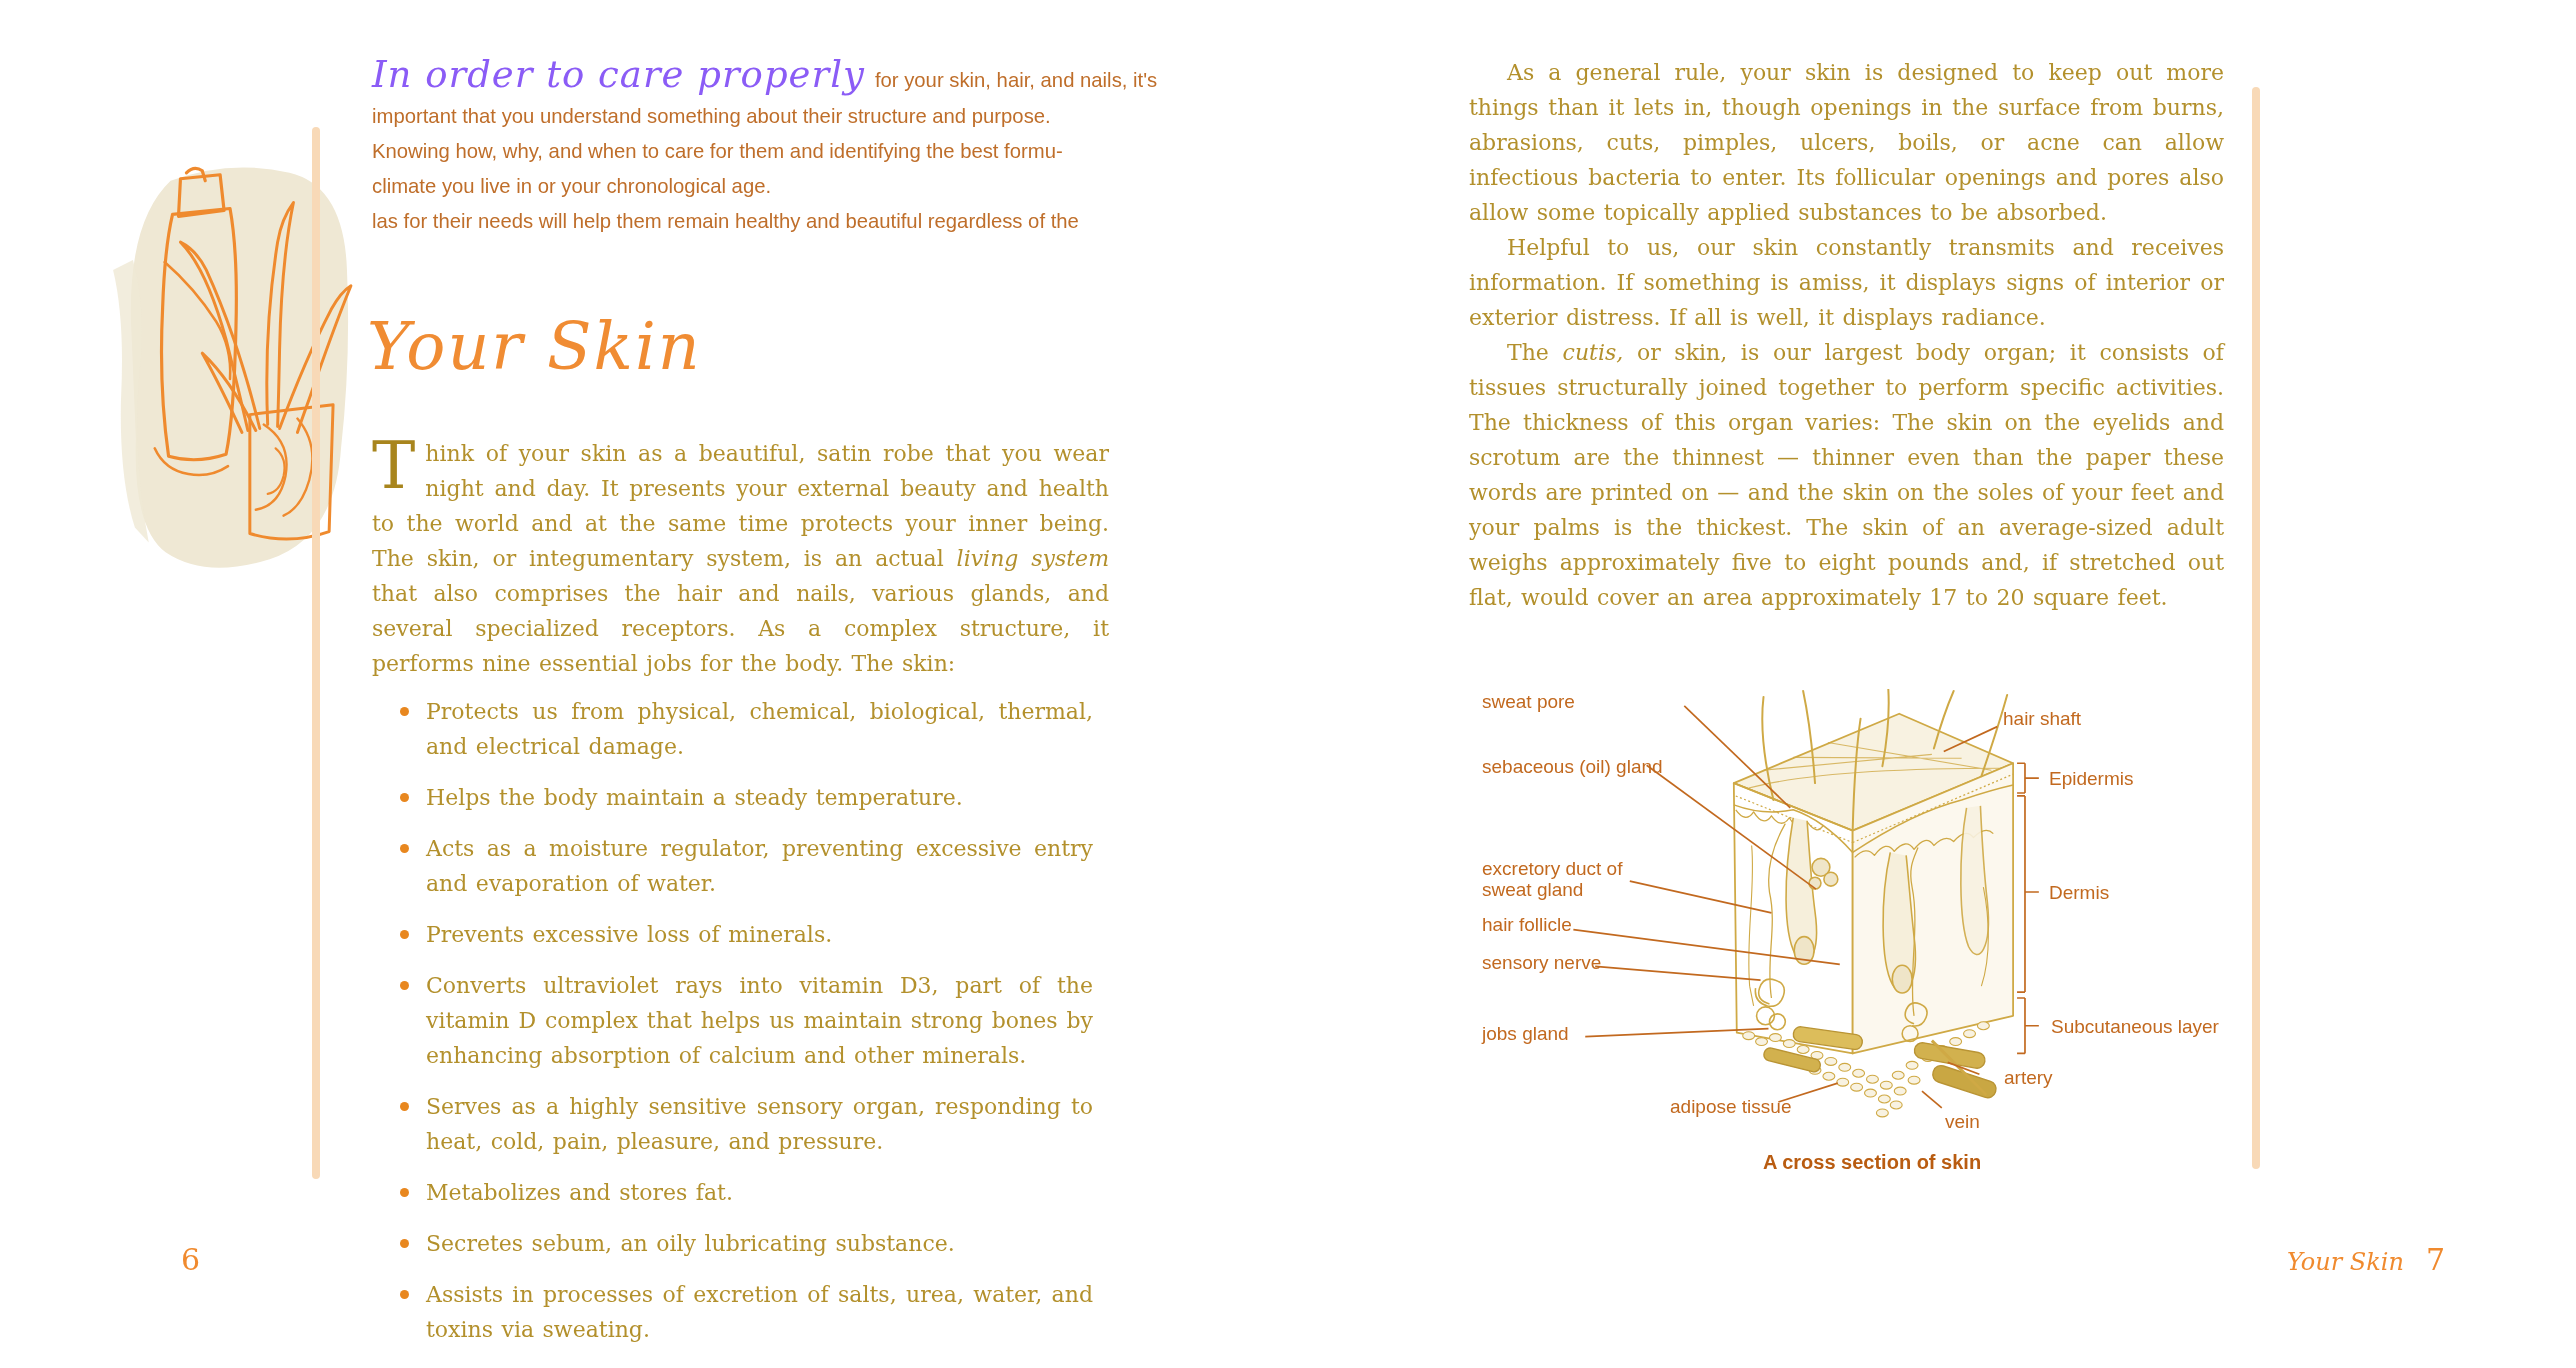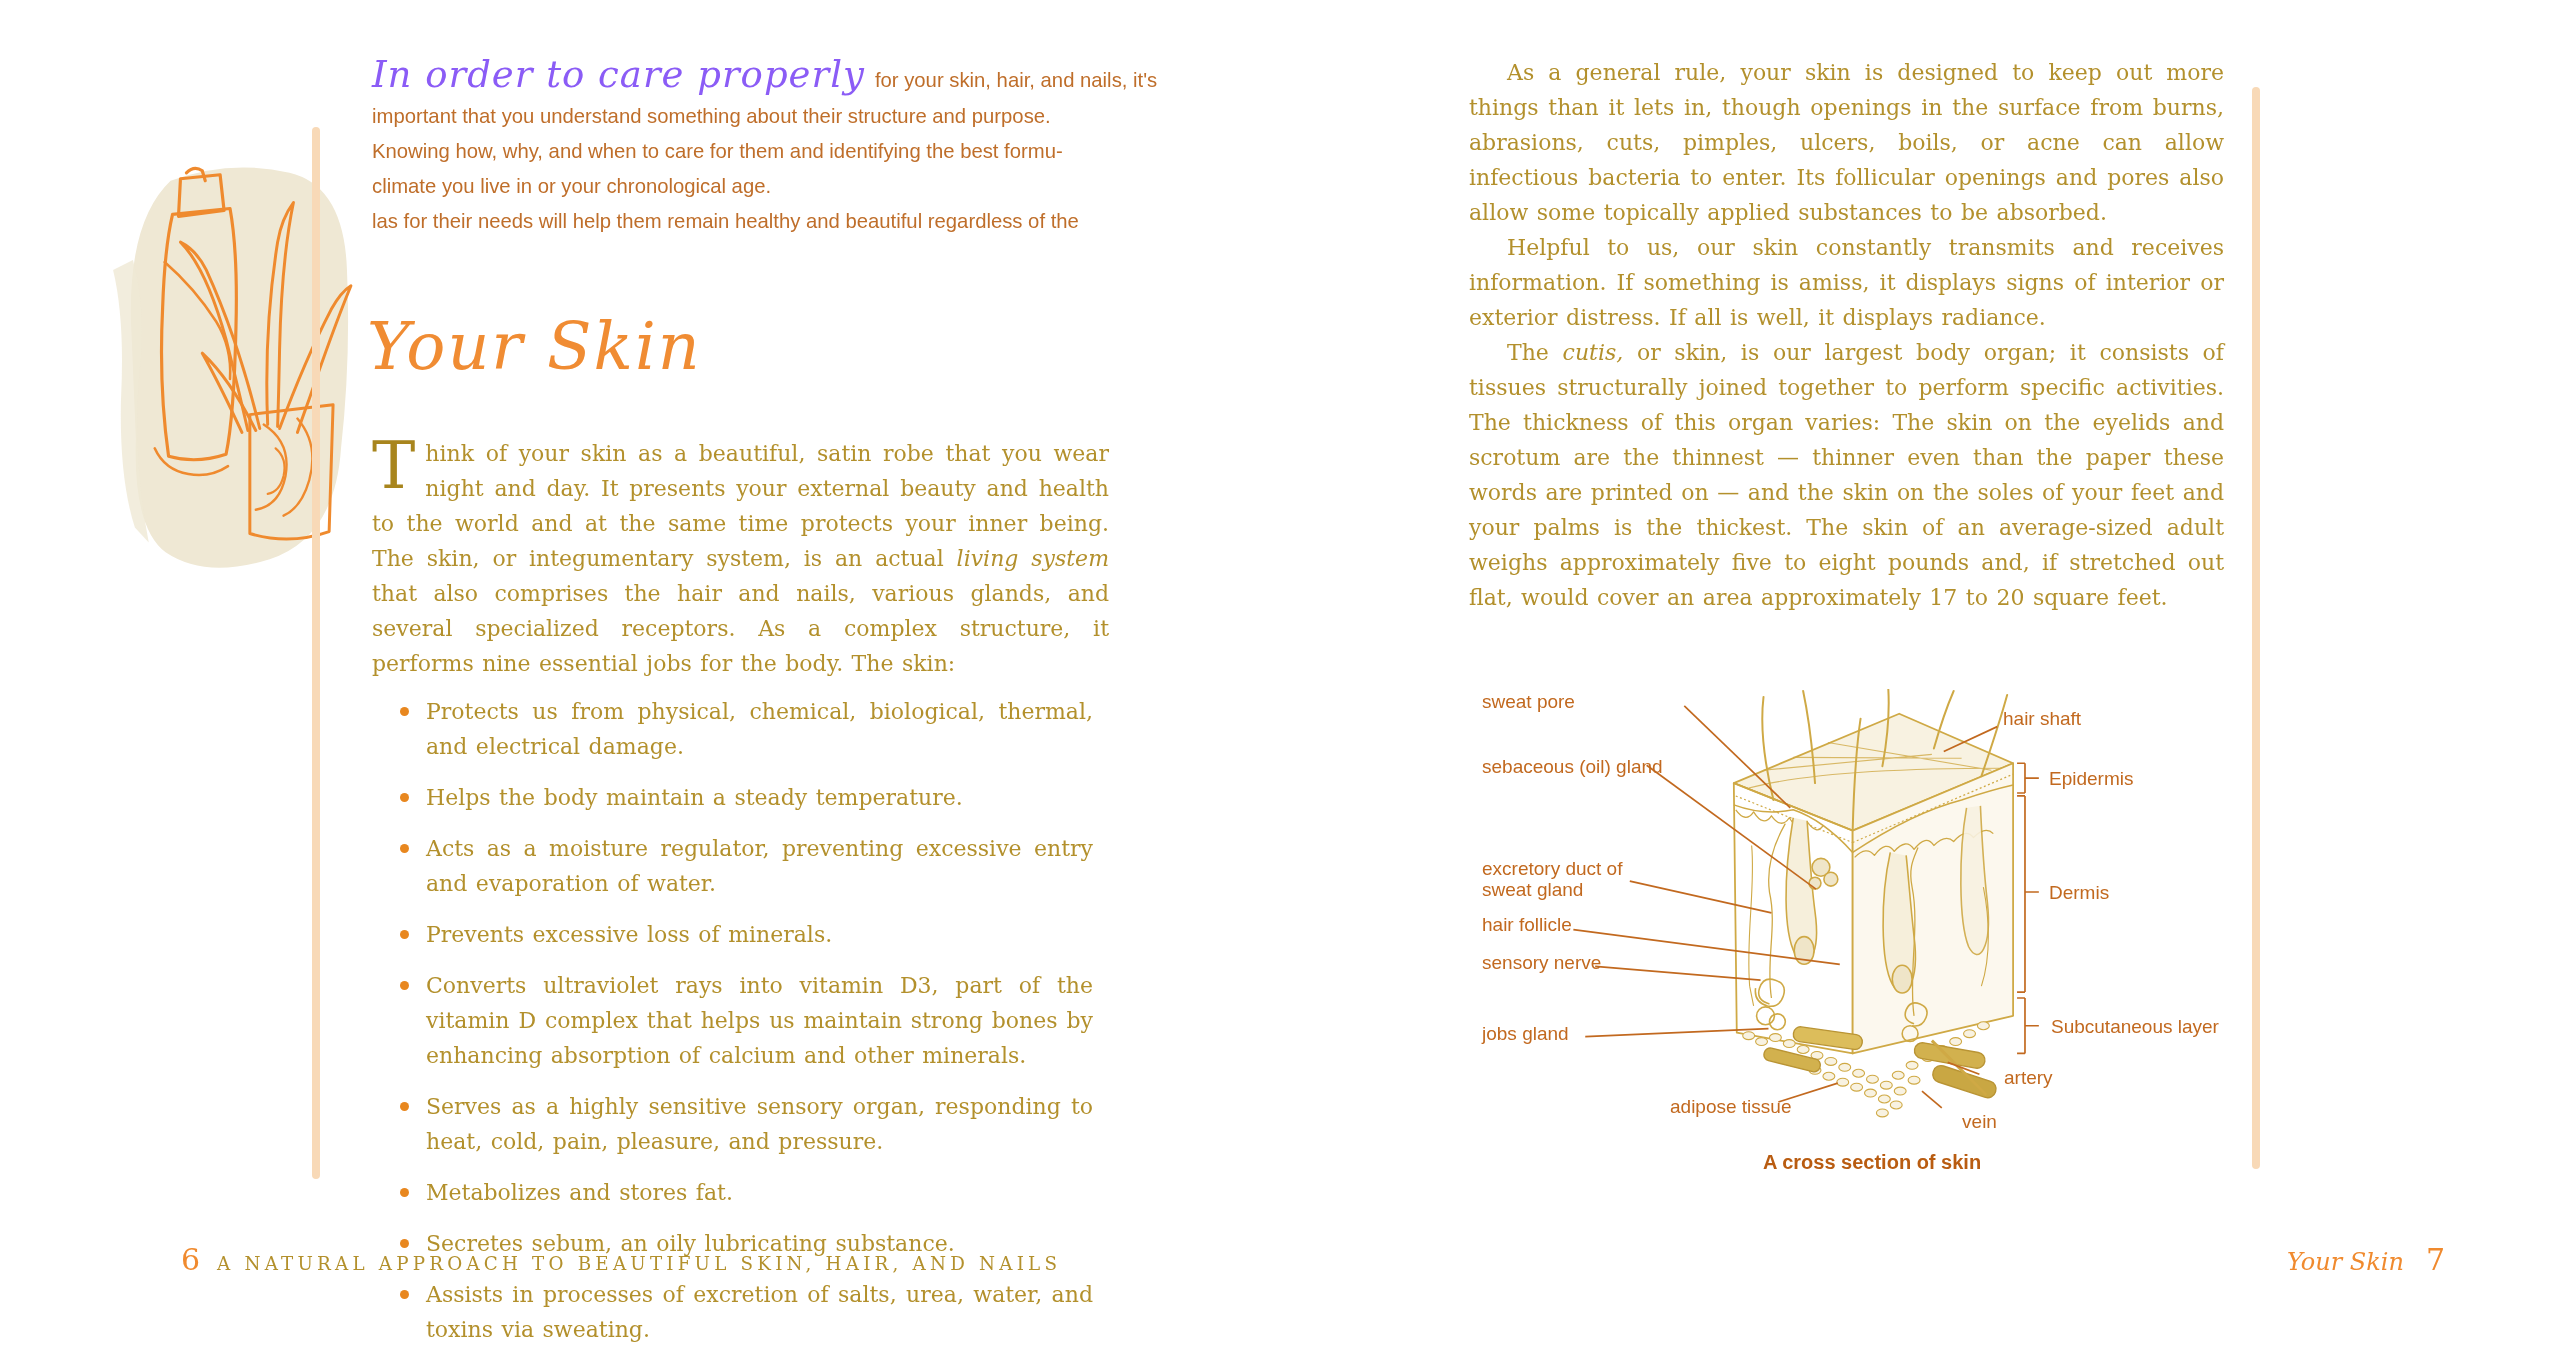--- a/index.html
+++ b/index.html
@@ -107,21 +107,20 @@
   <li><span class="bullet-dot"></span><span>Prevents excessive loss of minerals.</span></li>
   <li><span class="bullet-dot"></span><span>Converts ultraviolet rays into vitamin D3, part of the vitamin D complex that helps us maintain strong bones by enhancing absorption of calcium and other minerals.</span></li>
   <li><span class="bullet-dot"></span><span>Serves as a highly sensitive sensory organ, responding to heat, cold, pain, pleasure, and pressure.</span></li>
   <li><span class="bullet-dot"></span><span>Metabolizes and stores fat.</span></li>
   <li><span class="bullet-dot"></span><span>Secretes sebum, an oily lubricating substance.</span></li>
   <li><span class="bullet-dot"></span><span>Assists in processes of excretion of salts, urea, water, and toxins via sweating.</span></li>
 </ul>
 
 <div class="abs footer-left">
   <span class="page-num">6</span>
-  <span class="footer-title">A NATURAL APPROACH TO BEAUTIFUL SKIN, HAIR, AND NAILS</span>
 </div>
 
 <div class="abs serif-body right-col">
   <p>As a general rule, your skin is designed to keep out more things than it lets in, though openings in the surface from burns, abrasions, cuts, pimples, ulcers, boils, or acne can allow infectious bacteria to enter. Its follicular openings and pores also allow some topically applied substances to be absorbed.</p>
   <p>Helpful to us, our skin constantly transmits and receives information. If something is amiss, it displays signs of interior or exterior distress. If all is well, it displays radiance.</p>
   <p><span>The </span><span class="ital">cutis,</span><span> or skin, is our largest body organ; it consists of tissues structurally joined together to perform specific activities. The thickness of this organ varies: The skin on the eyelids and scrotum are the thinnest — thinner even than the paper these words are printed on — and the skin on the soles of your feet and your palms is the thickest. The skin of an average-sized adult weighs approximately five to eight pounds and, if stretched out flat, would cover an area approximately 17 to 20 square feet.</span></p>
 </div>
 
 <div class="abs diagram">
   <svg width="805" height="515" viewBox="0 0 812 520">
@@ -235,21 +234,21 @@
   <div class="dlabel" style="left:16px;top:169px;width:149px;">excretory duct of sweat gland</div>
   <div class="dlabel" style="left:16px;top:225px;width:119px;">hair follicle</div>
   <div class="dlabel" style="left:16px;top:263px;width:129px;">sensory nerve</div>
   <div class="dlabel" style="left:16px;top:334px;width:119px;">jobs gland</div>
   <div class="dlabel" style="left:204px;top:407px;width:129px;">adipose tissue</div>
   <div class="dlabel" style="left:537px;top:19px;width:109px;">hair shaft</div>
   <div class="dlabel" style="left:583px;top:79px;width:119px;">Epidermis</div>
   <div class="dlabel" style="left:583px;top:193px;width:109px;">Dermis</div>
   <div class="dlabel" style="left:585px;top:327px;width:198px;">Subcutaneous layer</div>
   <div class="dlabel" style="left:538px;top:378px;width:79px;">artery</div>
-  <div class="dlabel" style="left:479px;top:422px;width:69px;text-align:center;">vein</div>
+  <div class="dlabel" style="left:479px;top:422px;width:69px;">vein</div>
   <div class="diagram-caption">A cross section of skin</div>
 </div>
 
 <div class="abs footer-right">
   <span class="chapter-ref">Your Skin</span>
   <span class="page-num">7</span>
 </div>
 
 
 </body></html>

